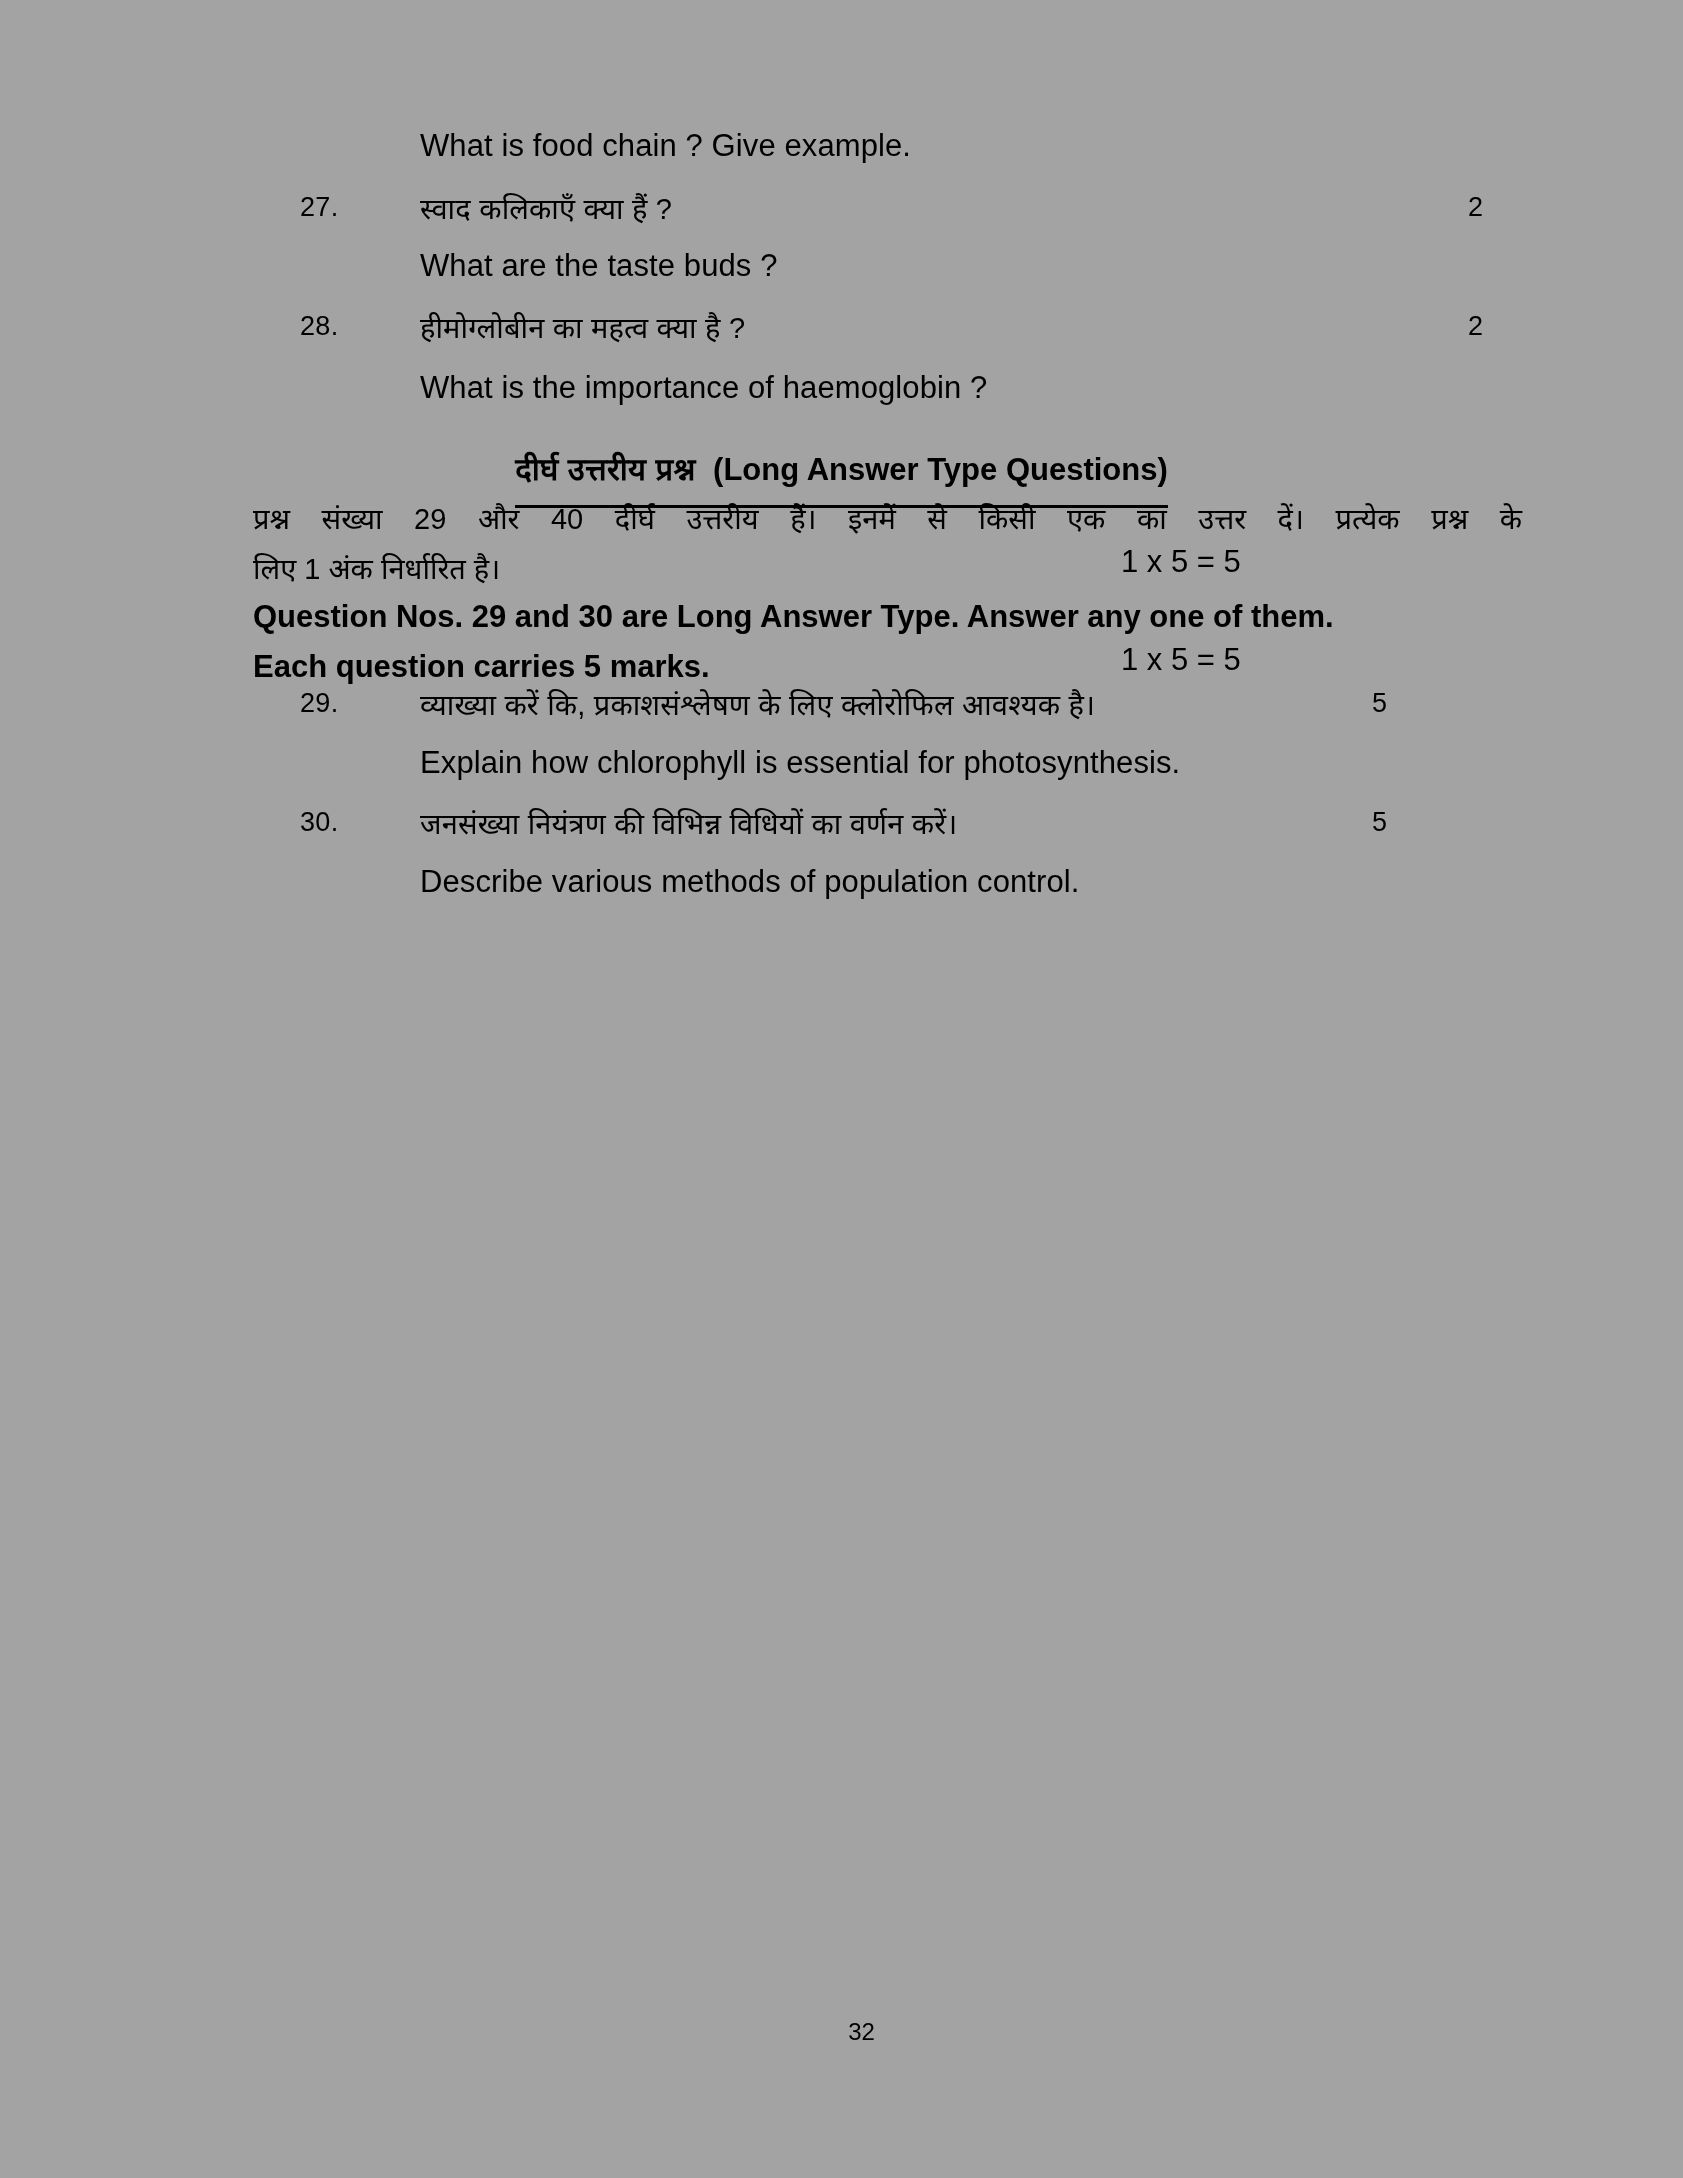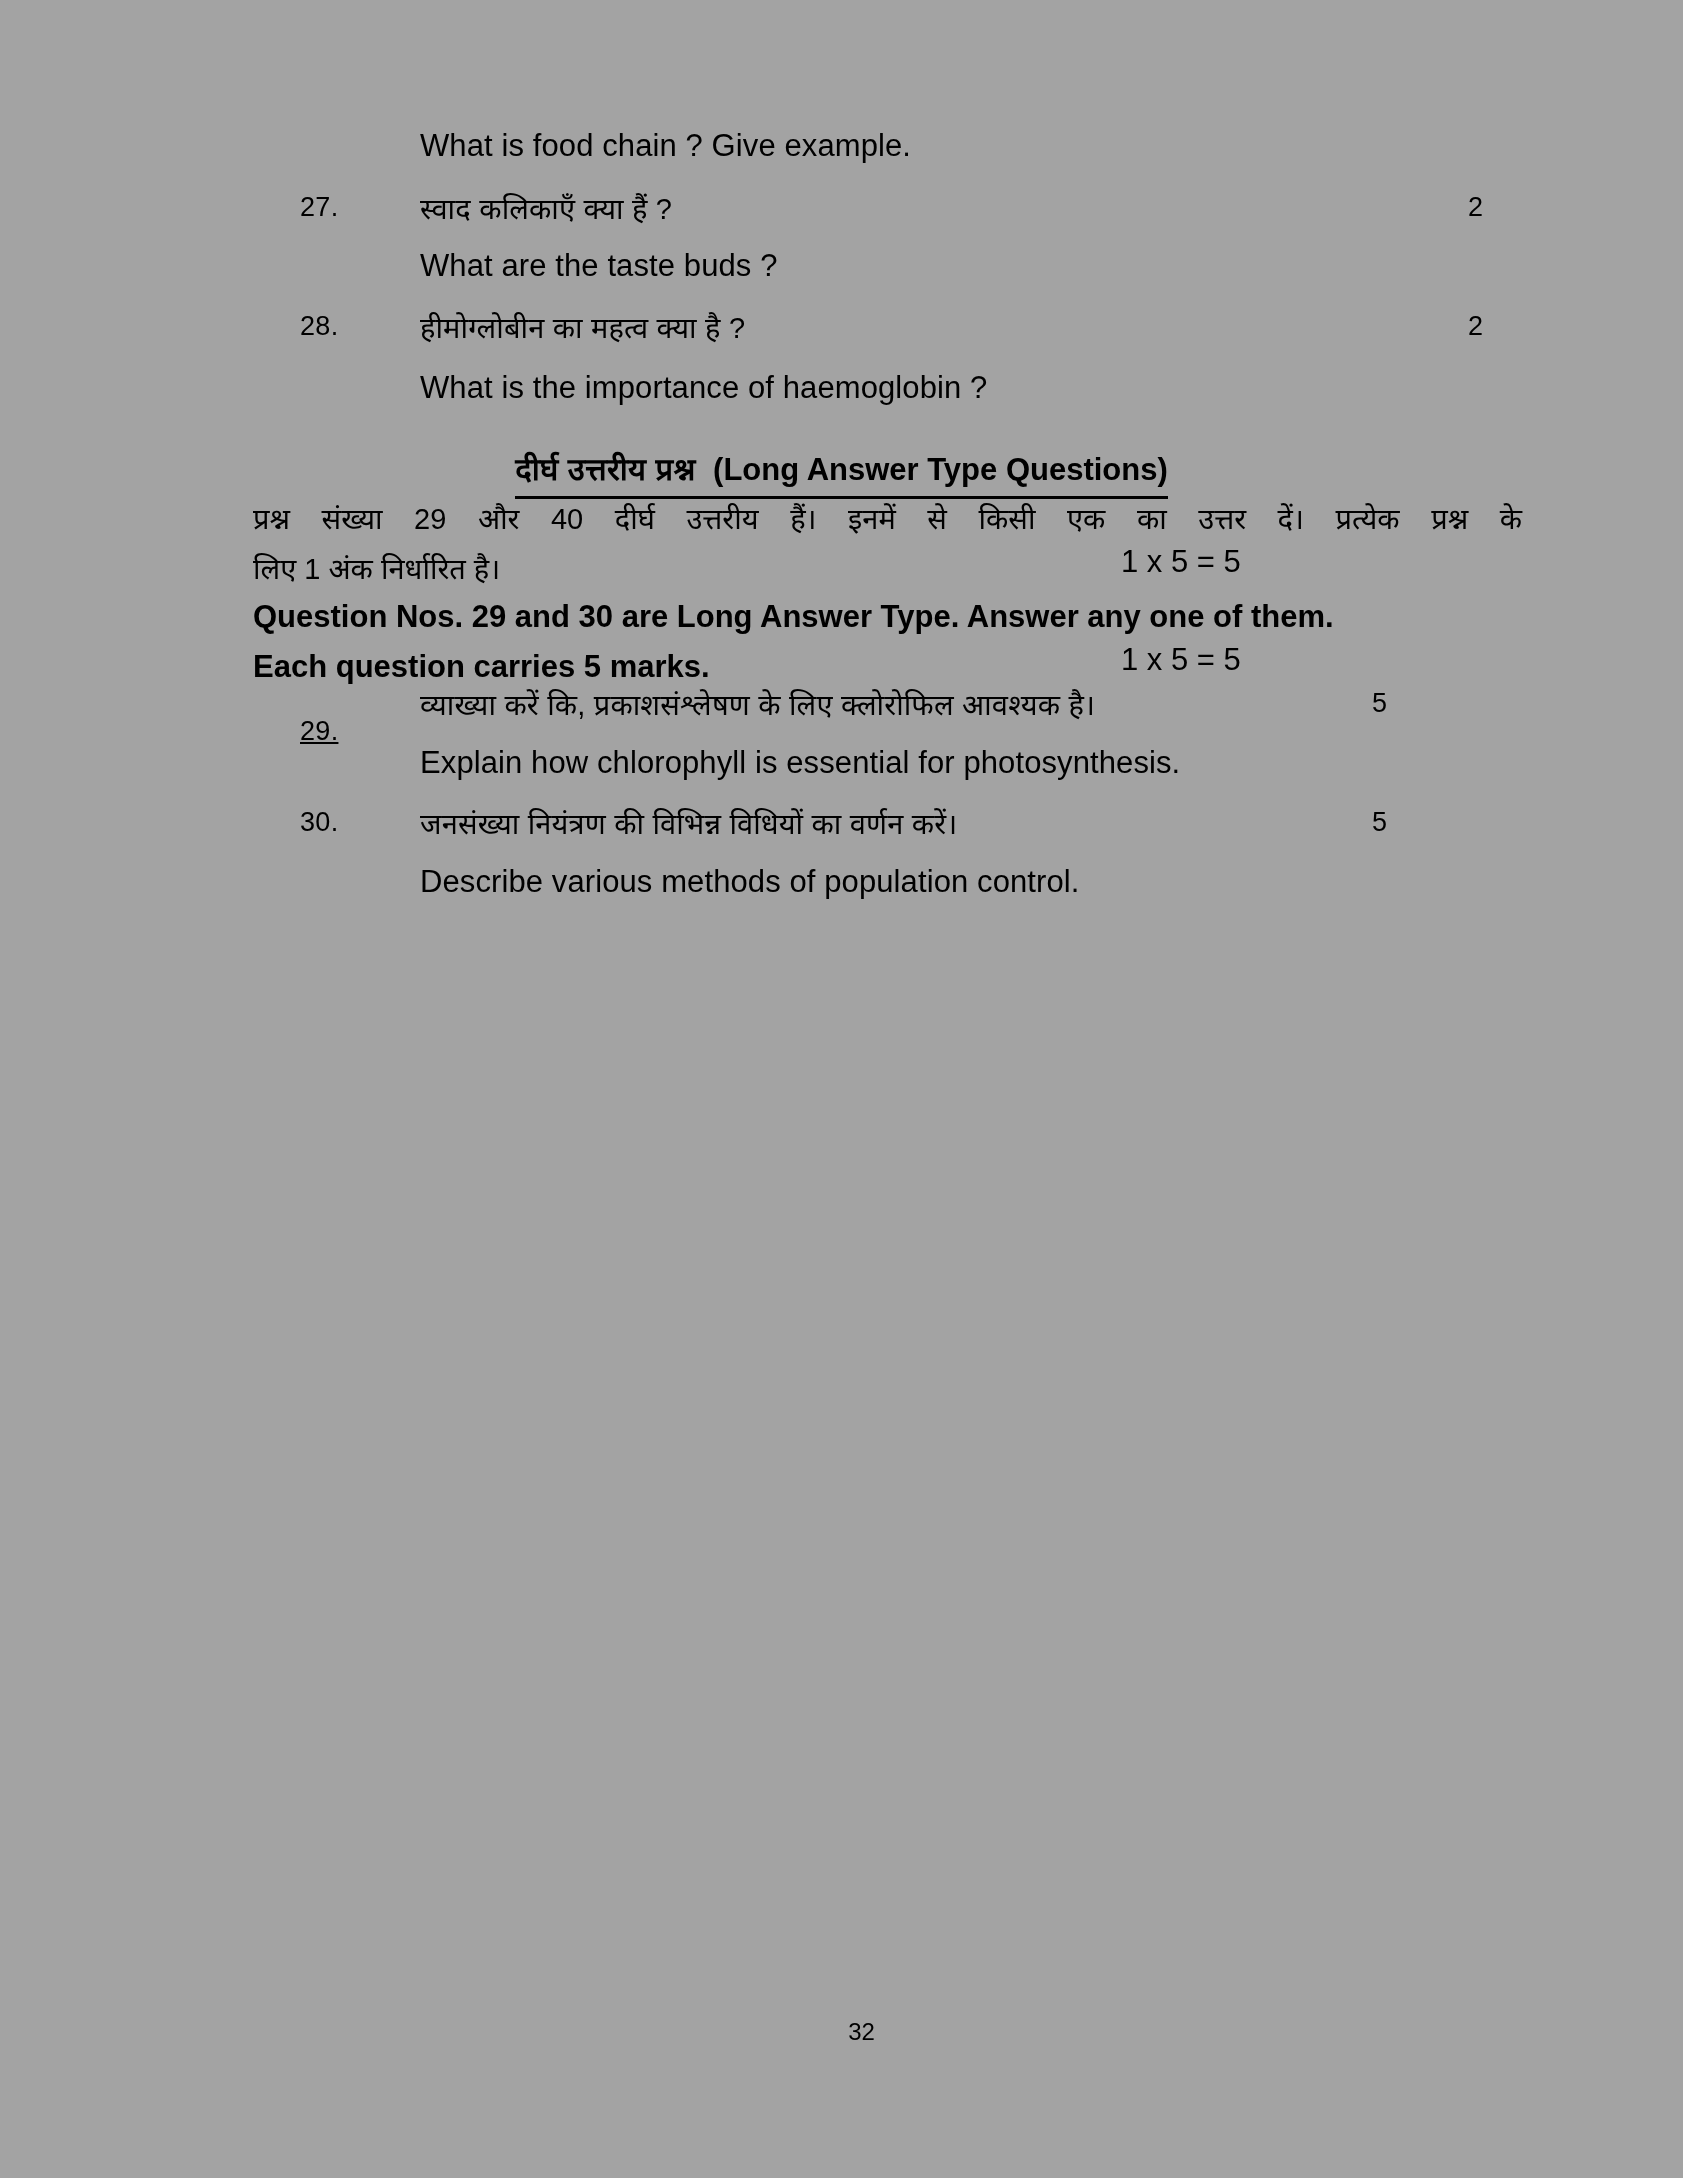--- a/index.html
+++ b/index.html
@@ -53,21 +53,21 @@
     position: absolute;
     left: 0;
     width: 1683px;
     text-align: center;
     font-size: 31px;
     font-weight: bold;
   }
   .section-heading .inner {
     display: inline-block;
     border-bottom: 3px solid #000;
-    padding-bottom: 7px;
+    padding-bottom: 16px;
   }
   .section-heading .hi {
     letter-spacing: 0.4px;
   }
   .section-heading .en {
     letter-spacing: 0px;
   }
 
   
   .instr {
@@ -133,21 +133,21 @@
     </div>
   </div>
   <div class="tail-marks" style="left:1121px; top:544px;">1 x 5 = 5</div>
 
   <div class="instr instr-en" style="top:592px;font-weight:bold;">
     <div>Question Nos. 29 and 30 are Long Answer Type. Answer any one of them.</div>
     <div>Each question carries 5 marks.</div>
   </div>
   <div class="tail-marks" style="left:1121px; top:642px;">1 x 5 = 5</div>
 
-  <div class="qnum" style="top:716px;text-decoration:underline;">29.</div>
+  <div class="qnum" style="top:688px;">29.</div>
   <div class="qtext-hi" style="top:684px;">व्याख्या करें कि, प्रकाशसंश्लेषण के लिए क्लोरोफिल आवश्यक है।</div>
   <div class="marks col-b" style="top:688px;">5</div>
   <div class="qtext-en" style="top:745px;">Explain how chlorophyll is essential for photosynthesis.</div>
 
   <div class="qnum" style="top:807px;">30.</div>
   <div class="qtext-hi" style="top:803px;">जनसंख्या नियंत्रण की विभिन्न विधियों का वर्णन करें।</div>
   <div class="marks col-b" style="top:807px;">5</div>
   <div class="qtext-en" style="top:864px;">Describe various methods of population control.</div>
 
   <div class="page-number" style="top:2018px;">32</div>

